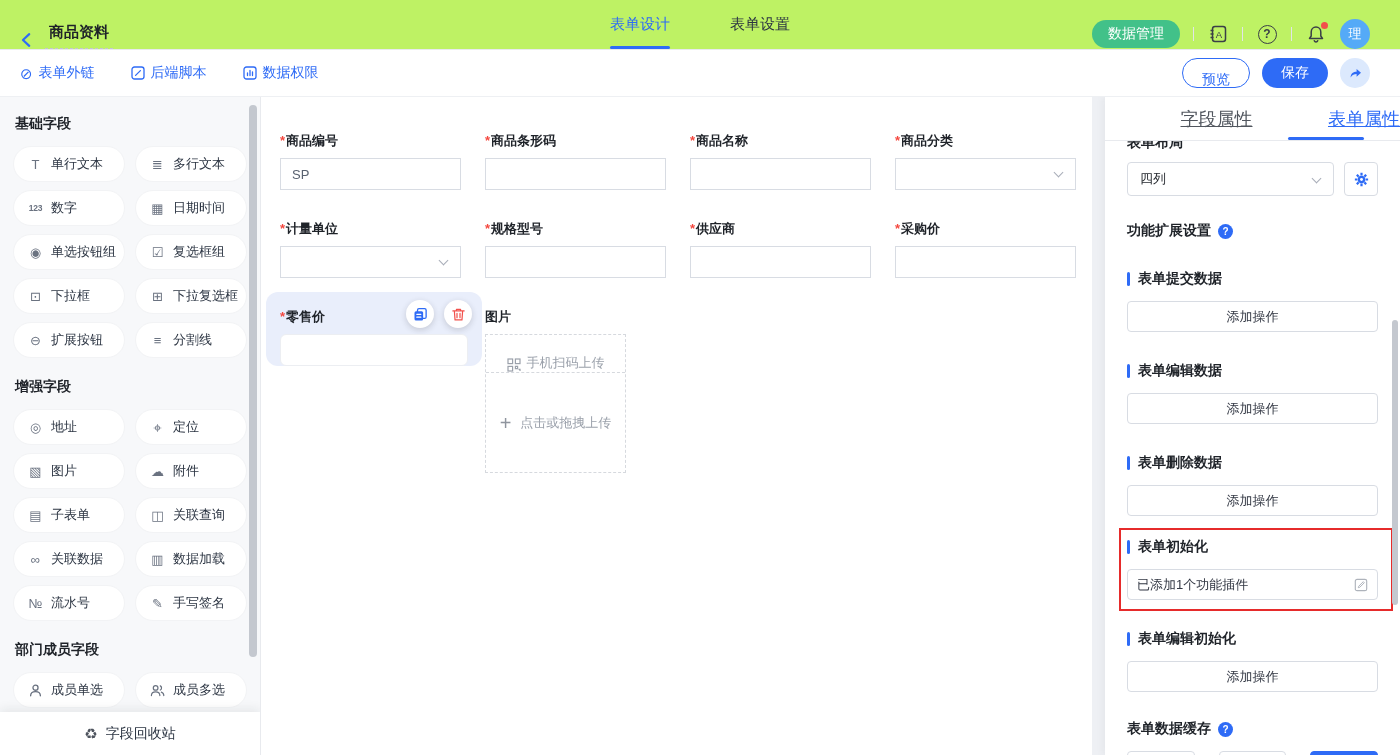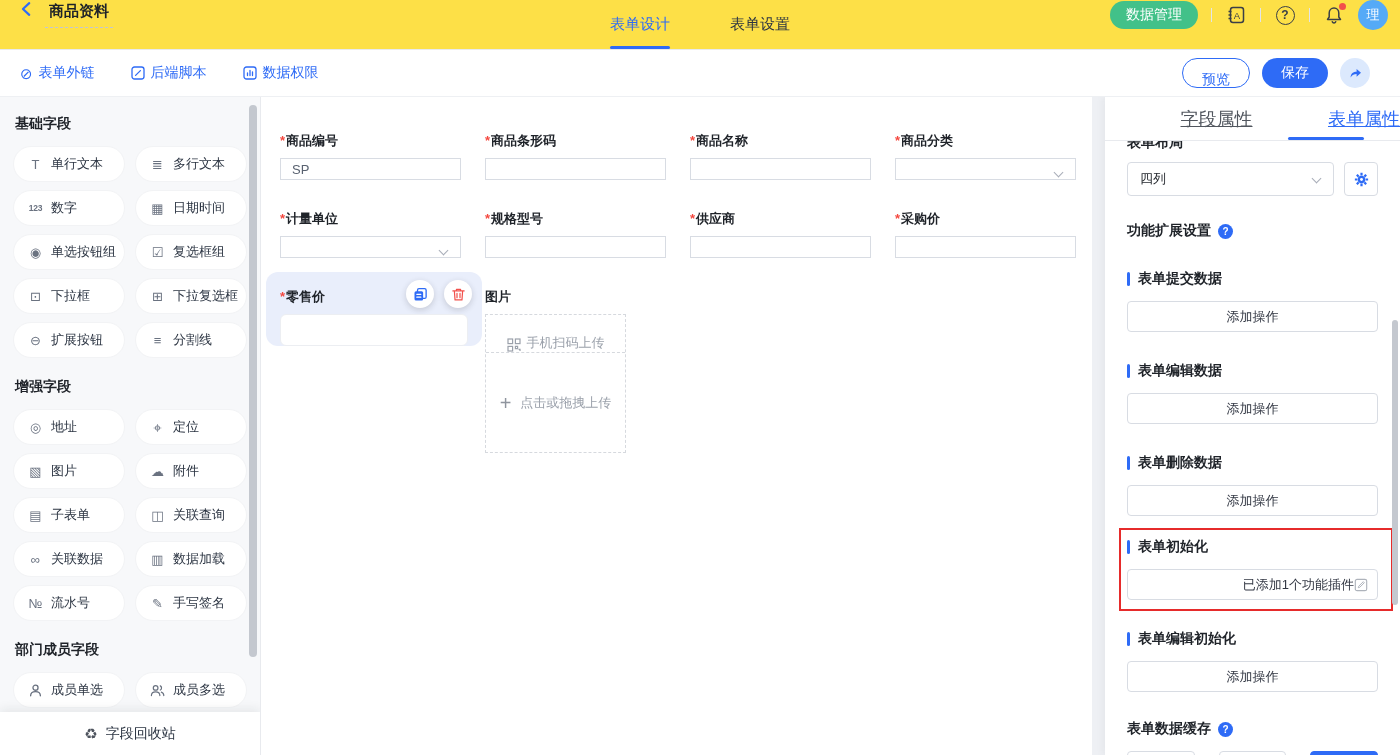--- a/index.html
+++ b/index.html
@@ -1,21 +1,21 @@
 <!DOCTYPE html>
 <html><head>
 <meta charset="utf-8">
 <style>
   * { margin:0; padding:0; box-sizing:border-box; }
   html,body { width:1400px; height:755px; }
   body { font-family:"Liberation Sans","DejaVu Sans",sans-serif; color:#1f2329; background:#fff; overflow:hidden; }
   .app { width:1400px; height:755px; display:flex; flex-direction:column; background:#fff; }
 
   
-  .topbar { height:50px; flex:0 0 50px; border-bottom:1px solid #e8eaee; display:flex; align-items:flex-start; position:relative; padding:0 12px 0 18px; background:#fde047; z-index:5; }
+  .topbar { height:50px; flex:0 0 50px; border-bottom:1px solid #e8eaee; display:flex; align-items:flex-end; position:relative; padding:0 30px 0 18px; background:#bef264; z-index:5; }
   .back { display:flex; align-items:center; cursor:pointer; }
   .doc-title { margin-left:9px; font-size:15px; font-weight:700; color:#1f2329; border-bottom:1px dashed #c3c7cf; padding:2px 4px 6px; }
   .top-tabs { position:absolute; left:50%; transform:translateX(-50%); height:100%; display:flex; gap:60px; }
   .top-tab { height:100%; display:flex; align-items:center; font-size:15px; color:#2b3442; position:relative; cursor:pointer; }
   .top-tab.active { color:#2e6bf6; }
   .top-tab.active::after { content:""; position:absolute; left:0; right:0; bottom:0; height:3px; background:#2e6bf6; border-radius:2px; }
   .top-right { margin-left:auto; display:flex; align-items:center; gap:13px; }
   .pill-green { height:28px; padding:0 16px; border-radius:14px; background:#42c189; color:#fff; font-size:14px; display:flex; align-items:center; border:none; cursor:pointer; }
   .vsep { width:1px; height:14px; background:#e2e4e8; }
   .tb-ic { width:22px; height:22px; display:flex; align-items:center; justify-content:center; cursor:pointer; position:relative; }
@@ -49,21 +49,21 @@
   .pic.big { font-size:15px; }
   .side-thumb { position:absolute; right:3px; top:8px; width:8px; height:552px; background:#c4c8cf; border-radius:4px; }
   .recycle-bar { position:absolute; left:0; right:0; bottom:0; height:43px; background:#fff; box-shadow:0 -3px 10px rgba(31,35,41,.08); display:flex; align-items:center; justify-content:center; gap:8px; font-size:14px; color:#2b3442; cursor:pointer; z-index:2; }
   .recycle-glyph { font-size:15px; color:#4e545e; line-height:1; }
 
   
   .canvas { flex:1; background:#fff; padding:35px 14px 0 19px; overflow:hidden; position:relative; }
   .frow { display:grid; grid-template-columns:repeat(4,181px); column-gap:24px; margin-bottom:30px; }
   .flabel { display:block; font-size:13px; font-weight:700; color:#1f2329; margin-bottom:9px; line-height:17px; }
   .req::before { content:"*"; color:#f5483f; margin-right:1px; }
-  .fbox { height:22px; border:1px solid #d8dce3; border-radius:0; background:#fff; display:flex; align-items:center; padding:0 11px; font-size:13px; color:#596270; position:relative; cursor:text; }
+  .fbox { height:32px; border:1px solid #d8dce3; border-radius:0; background:#fff; display:flex; align-items:center; padding:0 11px; font-size:13px; color:#596270; position:relative; cursor:text; }
   .chev { width:7px; height:7px; border-right:1.5px solid #a8adb8; border-bottom:1.5px solid #a8adb8; transform:rotate(45deg); position:absolute; right:13px; top:10px; }
   .row3 { margin-bottom:0; }
   .selected-cell { position:relative; background:#e9eefb; border-radius:12px; margin:-16px -21px -9px -14px; padding:16px 14px 0; cursor:pointer; }
   .float-btns { position:absolute; top:8px; right:10px; display:flex; gap:10px; }
   .circle-btn { width:28px; height:28px; border-radius:50%; background:#fff; box-shadow:0 2px 6px rgba(31,35,41,.18); display:flex; align-items:center; justify-content:center; cursor:pointer; }
   .sel-input { height:32px; border:1px solid #eceef2; border-radius:6px; background:#fff; }
   .upload { width:141px; border:1px dashed #d6d9de; color:#9ba1ab; }
   .up-top { height:38px; border-bottom:1px dashed #d6d9de; display:flex; align-items:flex-end; justify-content:center; gap:6px; font-size:13px; cursor:pointer; }
   .up-bottom { height:99px; display:flex; flex-direction:row; align-items:center; justify-content:center; gap:9px; font-size:13px; cursor:pointer; }
   .plus { font-size:20px; color:#8f959e; line-height:1; }
@@ -83,21 +83,21 @@
   .layout-select .chev { top:12px; }
   .gear-btn { width:34px; height:34px; border:1px solid #d8dce3; border-radius:4px; background:#fff; display:flex; align-items:center; justify-content:center; cursor:pointer; }
   .ext-title { margin-top:26px; display:flex; align-items:center; gap:7px; font-size:14px; font-weight:700; color:#1f2329; }
   .help-fill { width:15px; height:15px; border-radius:50%; background:#2e6bf6; color:#fff; font-size:10px; font-weight:700; display:flex; align-items:center; justify-content:center; }
   .help-fill::before { content:"?"; }
   .psec { margin-top:30px; }
   .psec-title { display:flex; align-items:center; gap:8px; font-size:14px; font-weight:700; color:#1f2329; }
   .blue-bar { width:3px; height:14px; background:#2e6bf6; border-radius:2px; }
   .psec-btn { margin-top:13px; width:100%; height:31px; background:#fff; border:1px solid #d8dce3; border-radius:4px; font-size:13px; color:#323743; cursor:pointer; font-family:inherit; }
   .plugin-box { margin-top:13px; height:31px; border:1px solid #d8dce3; border-radius:4px; display:flex; align-items:center; padding:0 9px; font-size:13px; color:#323743; cursor:pointer; }
-  .plugin-box .txt { flex:1;text-align:right; }
+  .plugin-box .txt { flex:1; }
   .red-wrap { border:2px solid #e62b2b; margin:12px -15px -11px -8px; padding:0 13px 9px 6px; }
   .red-wrap .psec { margin-top:8px; }
   .cache-title { margin-top:28px; display:flex; align-items:center; gap:7px; font-size:14px; font-weight:700; color:#1f2329; }
   .cache-row { margin-top:13px; display:flex; gap:24px; }
   .cache-btn { flex:1; height:31px; background:#fff; border:1px solid #d8dce3; border-radius:4px; font-size:13px; color:#323743; cursor:pointer; font-family:inherit; }
   .cache-btn.active { background:#2e6bf6; border-color:#2e6bf6; color:#fff; }
   .mt-row { margin-top:33px; display:flex; align-items:center; justify-content:space-between; }
   .mt-label { font-size:14px; font-weight:700; color:#1f2329; }
   .toggle { width:44px; height:18px; border-radius:9px; background:#c0c4cc; position:relative; cursor:pointer; }
   .knob { position:absolute; left:2px; top:2px; width:14px; height:14px; border-radius:50%; background:#fff; }

